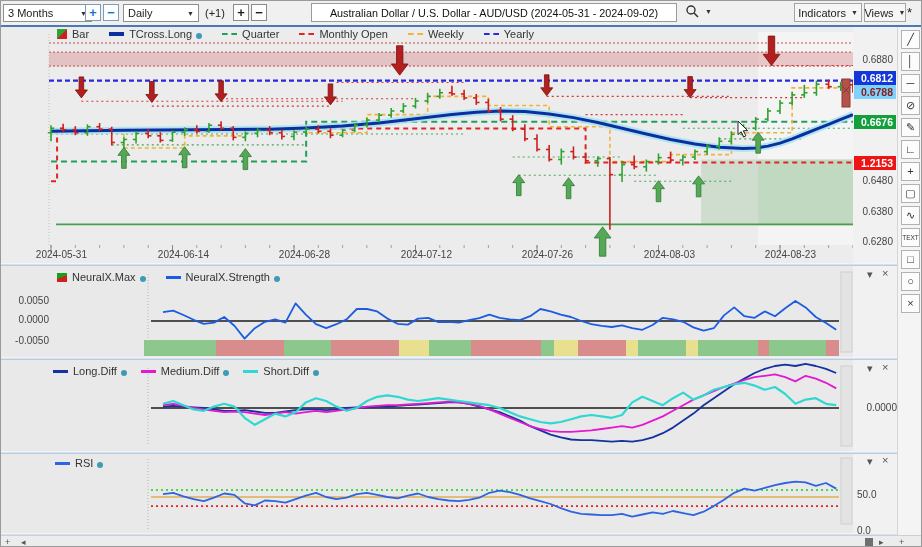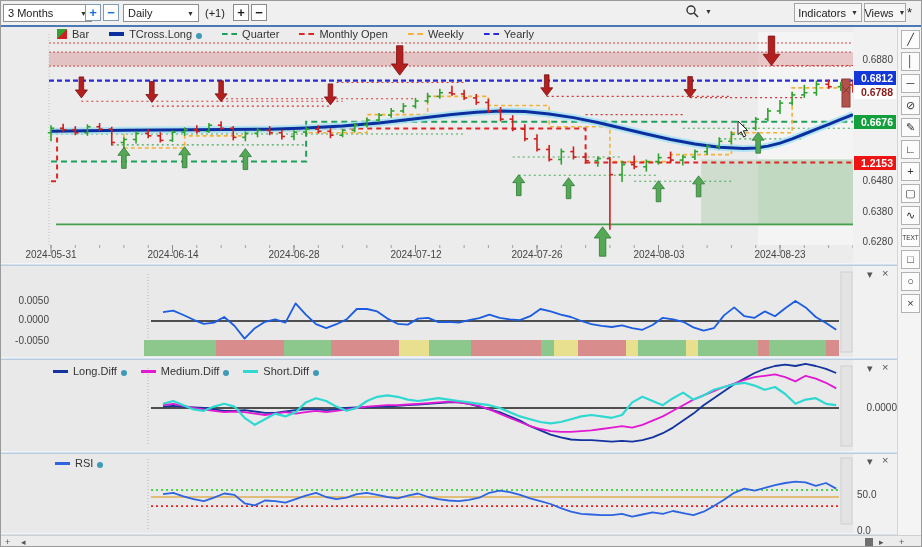--- a/index.html
+++ b/index.html
@@ -28,21 +28,21 @@
   .legend .item{display:flex;align-items:center;margin-right:20px;cursor:default;}
   .sw{display:inline-block;margin-right:5px;}
   .sw.barsw{width:10px;height:10px;background:linear-gradient(135deg,#2fa32f 49%,#cf1f1f 51%);}
   .sw.nmaxsw{width:10px;height:9px;background:linear-gradient(160deg,#18a018 42%,#cf1f1f 52%);}
   .sw.linesw{width:15px;height:3px;}
   .sw.dashsw{width:15px;height:0;border-top:2px dashed;}
   .idot{display:inline-block;width:6px;height:6px;border-radius:50%;background:#3e9ab5;margin-left:4px;margin-top:4px;}
   
   .plbl{position:absolute;width:40px;text-align:right;font-size:10px;color:#444;z-index:4;}
   .badge{position:absolute;left:853px;width:42px;height:14px;font-size:10.5px;font-weight:bold;color:#fff;text-align:right;padding:1px 3px 0 0;z-index:4;}
-  .xlbl{position:absolute;width:72px;text-align:center;font-size:10px;color:#444;z-index:4;}
+  .xlbl{position:absolute;width:72px;text-align:right;font-size:10px;color:#444;z-index:4;}
   .pctl{position:absolute;font-size:11px;color:#555;z-index:5;cursor:default;line-height:10px;}
   
   .sidebar{position:absolute;left:896px;top:26px;width:26px;height:508px;background:#f4f4f4;border-left:1px solid #d5d5d5;z-index:4;}
   .tool{width:19px;height:19px;margin:3px auto 0 auto;border:1px solid #b2b2b2;background:#fcfcfc;font-size:11px;color:#333;text-align:center;line-height:17px;cursor:default;overflow:hidden;}
   .tool.txt{font-size:6.5px;letter-spacing:0;line-height:18px;}
   
   .hscroll{position:absolute;left:0;top:534px;width:922px;height:13px;background:#ececec;border-top:1px solid #cfcfcf;z-index:5;}
   .hs-el{position:absolute;top:1px;font-size:9px;color:#555;line-height:11px;}
   .hthumb{position:absolute;left:864px;top:2px;width:8px;height:9px;background:#6f6f6f;}
 </style>
@@ -58,20 +58,21 @@
     </div>
     <button class="sq blue" style="left:84px;">+</button>
     <button class="sq blue" style="left:102px;">−</button>
     <div class="combo" style="left:122px;width:76px;">
       <span class="cv">Daily</span>
       <span class="carr">▼</span>
     </div>
     <span class="offset" style="left:204px;">(+1)</span>
     <button class="sq dark" style="left:232px;">+</button>
     <button class="sq dark" style="left:250px;">−</button>
+    <div class="title-box">Australian Dollar / U.S. Dollar - AUD/USD (2024-05-31 - 2024-09-02)</div>
     <span class="searchwrap">
       <svg width="15" height="15">
         <circle cx="6" cy="6" r="4" fill="none" stroke="#333" stroke-width="1.4"></circle>
         <line x1="9" y1="9" x2="13" y2="13" stroke="#333" stroke-width="1.6"></line>
       </svg>
       <span class="carr">▼</span>
     </span>
     <button class="tbtn" style="left:793px;width:68px;">
       <span>Indicators</span>
       <span class="carr">▼</span>
@@ -454,36 +455,48 @@
         <span>Weekly</span>
       </span>
     <span class="item">
         <span class="sw dashsw" style="border-color:#2a2ad8;"></span>
         <span>Yearly</span>
       </span>
   </div>
 
   <div class="plbl" style="left:852px;top:53px;">0.6880</div>
   <div class="badge" style="top:70px;background:#1437d8;">0.6812</div>
-  <div class="badge" style="top:84px;background:#ffffff;color:#8b1a1a;">0.6788</div>
+  <div class="badge" style="top:84px;background:#7dd3fc;color:#8b1a1a;">0.6788</div>
   <div class="badge" style="top:114px;background:#13a03c;">0.6676</div>
   <div class="plbl" style="left:888px;top:144px;">0.6580</div>
   <div class="badge" style="top:155px;background:#ee1414;">1.2153</div>
   <div class="plbl" style="left:852px;top:174px;">0.6480</div>
   <div class="plbl" style="left:852px;top:205px;">0.6380</div>
   <div class="plbl" style="left:852px;top:235px;">0.6280</div>
 
   <div class="xlbl" style="left:14px;top:248px;">2024-05-31</div>
   <div class="xlbl" style="left:136px;top:248px;">2024-06-14</div>
   <div class="xlbl" style="left:257px;top:248px;">2024-06-28</div>
   <div class="xlbl" style="left:379px;top:248px;">2024-07-12</div>
   <div class="xlbl" style="left:500px;top:248px;">2024-07-26</div>
   <div class="xlbl" style="left:622px;top:248px;">2024-08-03</div>
   <div class="xlbl" style="left:743px;top:248px;">2024-08-23</div>
 
+  <div class="legend" style="left:56px;top:270px;">
+    <span class="item">
+        <span class="sw nmaxsw"></span>
+        <span>NeuralX.Max</span>
+        <span class="idot"></span>
+      </span>
+    <span class="item">
+        <span class="sw linesw" style="background:#1b5ce0;"></span>
+        <span>NeuralX.Strength</span>
+        <span class="idot"></span>
+      </span>
+  </div>
   <div class="plbl" style="left:4px;top:294px;width:44px;">0.0050</div>
   <div class="plbl" style="left:4px;top:313px;width:44px;">0.0000</div>
   <div class="plbl" style="left:4px;top:334px;width:44px;">-0.0050</div>
   <span class="pctl" style="left:866px;top:268px;">▾</span>
   <span class="pctl" style="left:881px;top:267px;">×</span>
 
   <div class="legend" style="left:52px;top:364px;">
     <span class="item" style="margin-right:14px;justify-content:center;">
         <span class="sw linesw" style="background:#14339e;"></span>
         <span>Long.Diff</span>

